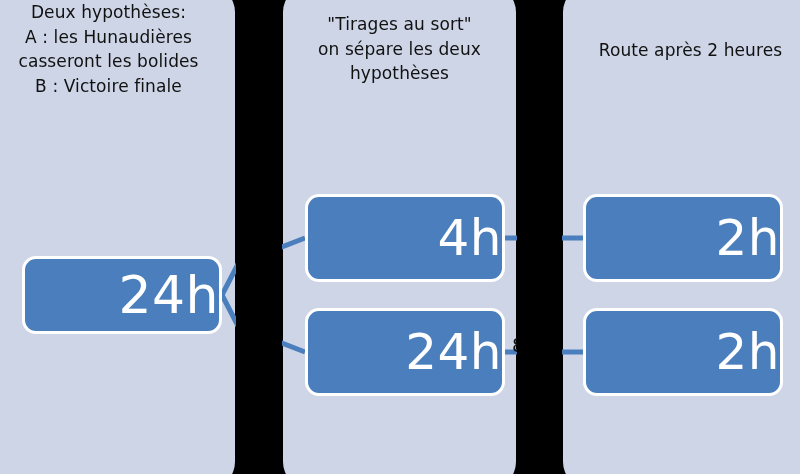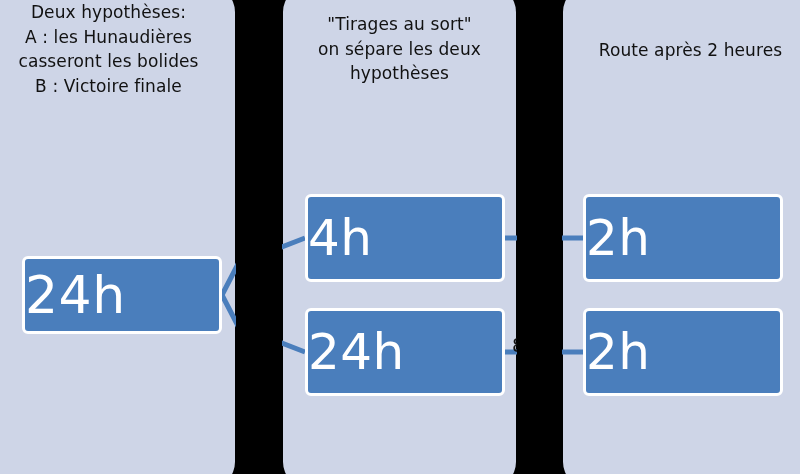--- a/index.html
+++ b/index.html
@@ -48,25 +48,25 @@
     left: 0; top: 0;
     width: 800px; height: 474px;
     pointer-events: none;
   }
 
   
   .node {
     position: absolute;
     background: #4a7ebc;
     border: 3px solid #ffffff;
-    border-radius: 6px;
+    border-radius: 14px;
     box-sizing: border-box;
     display: flex;
     align-items: center;
-    justify-content: flex-start;
+    justify-content: flex-end;
     color: #ffffff;
     font-weight: 400;
   }
   .node-label {
     color: #ffffff;
     line-height: 1;
     letter-spacing: 0.5px;
   }
 
   #node-root   { left: 22px;  top: 256px; width: 200px; height: 78px; }

